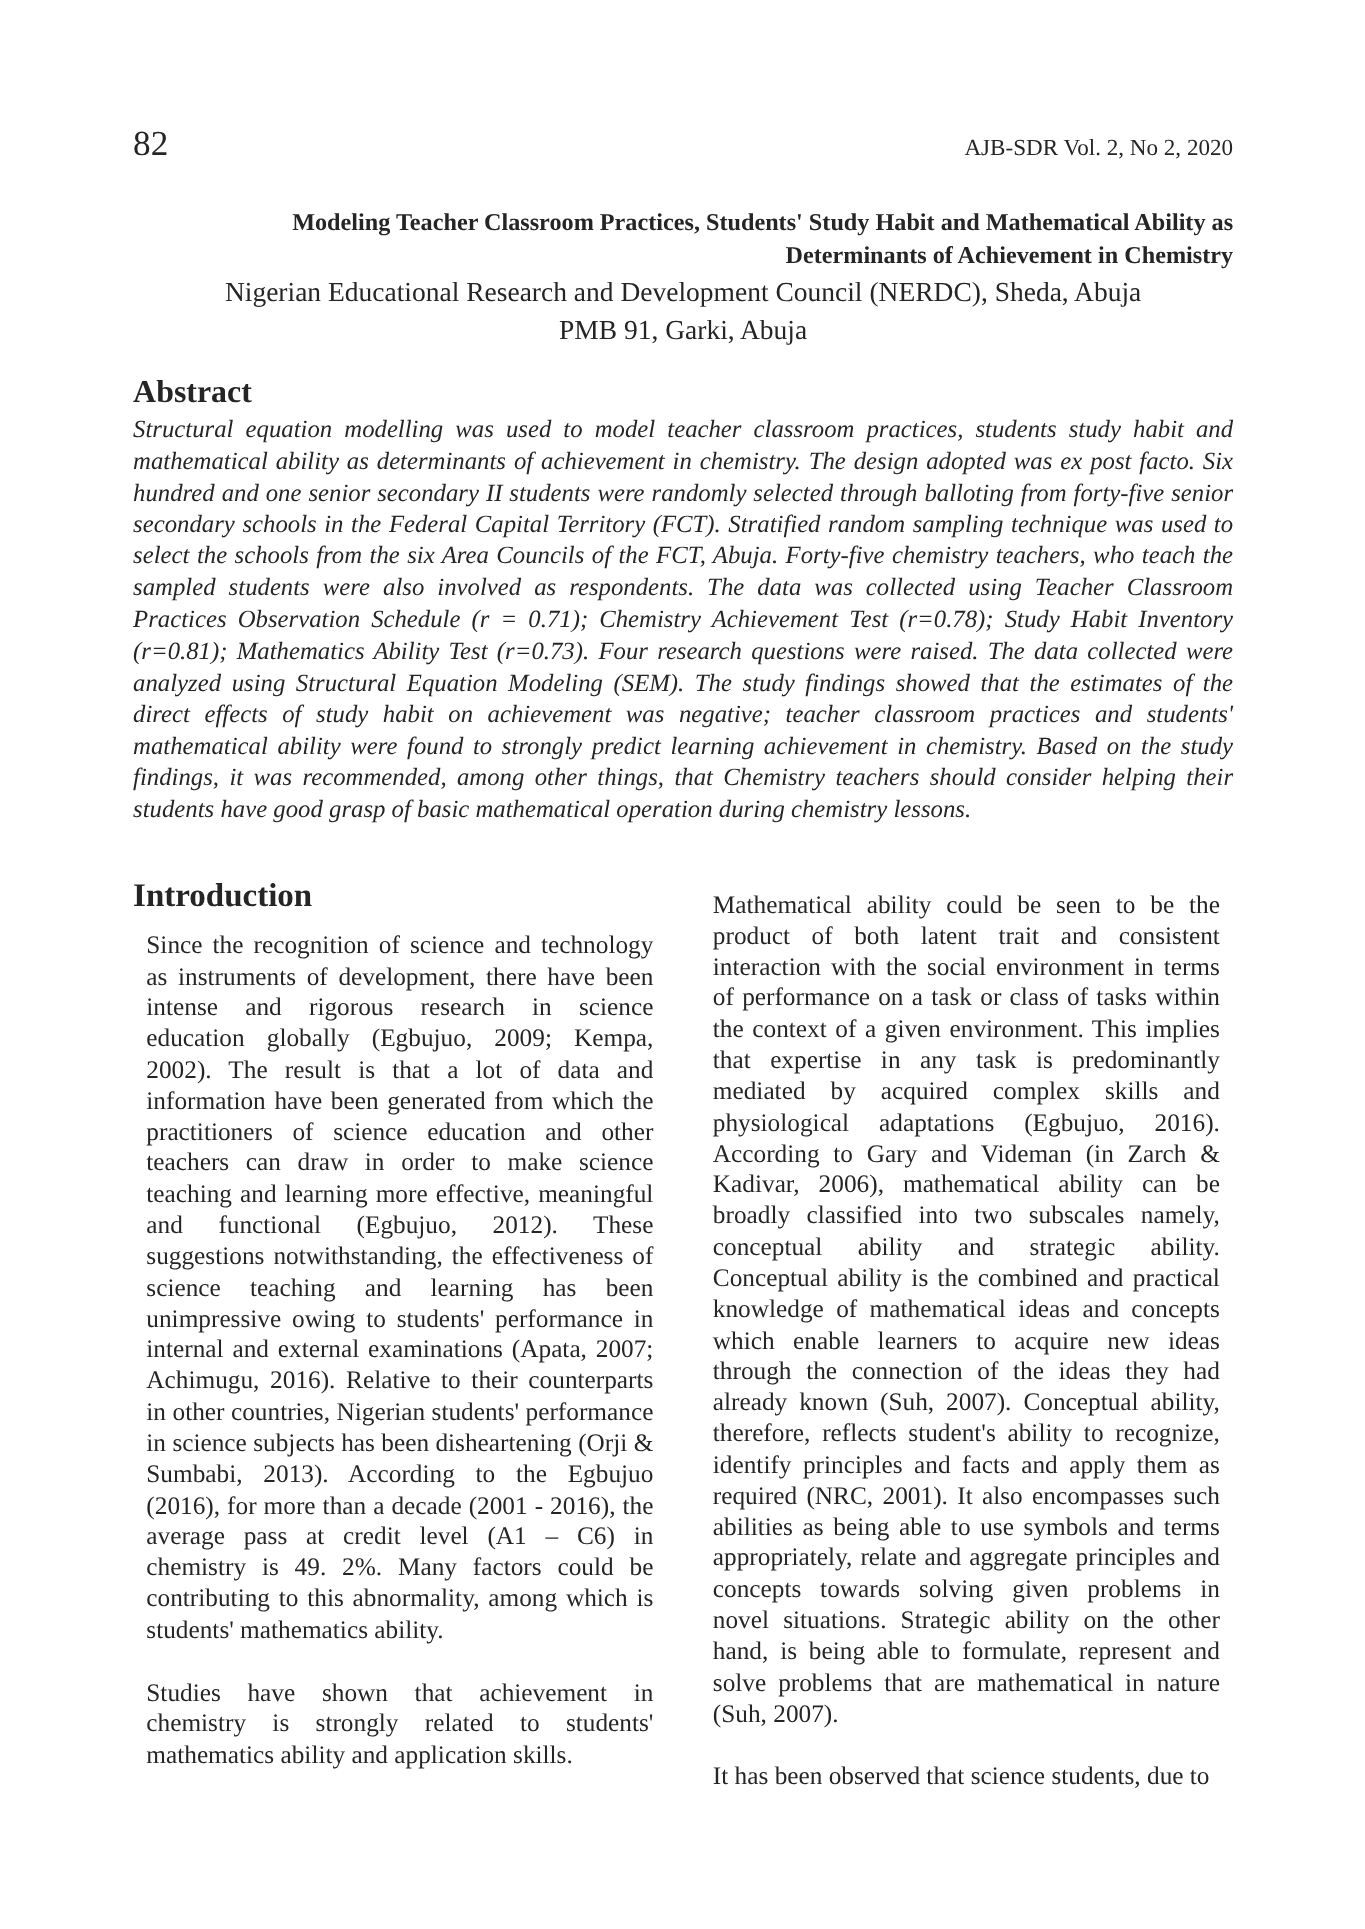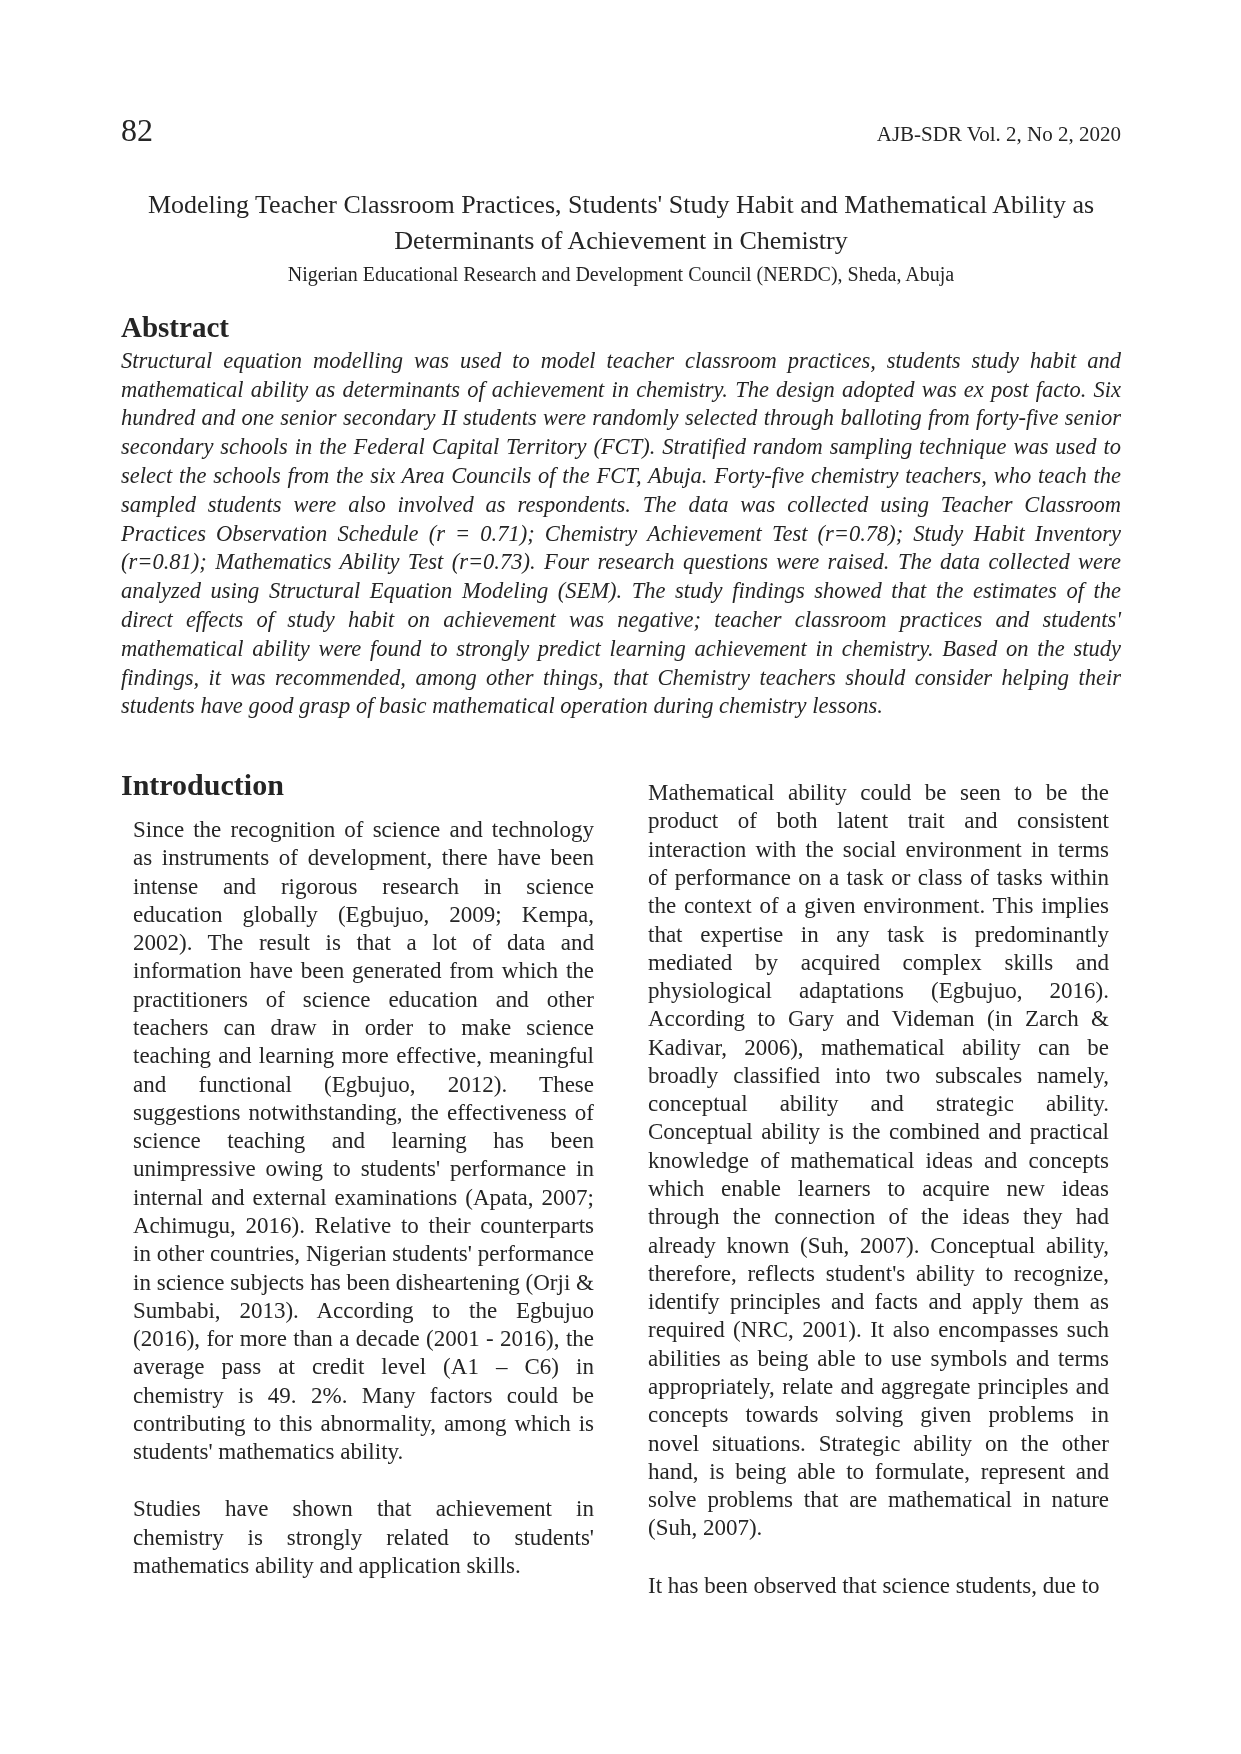--- a/index.html
+++ b/index.html
@@ -19,35 +19,35 @@
   }
   .page-header {
     display: flex;
     justify-content: space-between;
     align-items: baseline;
   }
   .page-number { font-size: 32px; }
   .journal-ref { font-size: 21px; }
   .article-title {
     margin: 38px 0 0 0;
-    text-align: center;
-    font-size: 26px;
-    font-weight: normal;
+    text-align: right;
+    font-size: 22px;
+    font-weight: bold;
     line-height: 1.38;
   }
   .author {
     margin-top: 30px;
     text-align: center;
     font-size: 22px;
     font-weight: bold;
   }
   .affiliation {
     margin: 3px 0 0 0;
     text-align: center;
-    font-size: 20px;
+    font-size: 25px;
     line-height: 1.25;
   }
   .abstract-heading {
     margin: 24px 0 0 0;
     font-size: 29px;
     font-weight: bold;
   }
   .abstract-body {
     margin: 3px 0 0 0;
     font-size: 22.5px;
@@ -85,20 +85,21 @@
     <span class="journal-ref">AJB-SDR Vol. 2, No 2, 2020</span>
   </header>
 
   <h1 class="article-title">
     <span>Modeling Teacher Classroom Practices, Students' Study Habit and Mathematical Ability as</span><br>
     <span>Determinants of Achievement in Chemistry</span>
   </h1>
 
 
   <p class="affiliation">Nigerian Educational Research and Development Council (NERDC), Sheda, Abuja</p>
+  <p class="affiliation">PMB 91, Garki, Abuja</p>
 
   <h2 class="abstract-heading">Abstract</h2>
 
   <p class="abstract-body">Structural equation modelling was used to model teacher classroom practices, students study habit and mathematical ability as determinants of achievement in chemistry. The design adopted was ex post facto. Six hundred and one senior secondary II students were randomly selected through balloting from forty-five senior secondary schools in the Federal Capital Territory (FCT). Stratified random sampling technique was used to select the schools from the six Area Councils of the FCT, Abuja. Forty-five chemistry teachers, who teach the sampled students were also involved as respondents. The data was collected using Teacher Classroom Practices Observation Schedule (r = 0.71); Chemistry Achievement Test (r=0.78); Study Habit Inventory (r=0.81); Mathematics Ability Test (r=0.73). Four research questions were raised. The data collected were analyzed using Structural Equation Modeling (SEM). The study findings showed that the estimates of the direct effects of study habit on achievement was negative; teacher classroom practices and students' mathematical ability were found to strongly predict learning achievement in chemistry. Based on the study findings, it was recommended, among other things, that Chemistry teachers should consider helping their students have good grasp of basic mathematical operation during chemistry lessons.</p>
 
   <div class="columns">
 
     <section class="column">
       <h3 class="column-heading">Introduction</h3>
       <p>Since the recognition of science and technology as instruments of development, there have been intense and rigorous research in science education globally (Egbujuo, 2009; Kempa, 2002). The result is that a lot of data and information have been generated from which the practitioners of science education and other teachers can draw in order to make science teaching and learning more effective, meaningful and functional (Egbujuo, 2012). These suggestions notwithstanding, the effectiveness of science teaching and learning has been unimpressive owing to students' performance in internal and external examinations (Apata, 2007; Achimugu, 2016). Relative to their counterparts in other countries, Nigerian students' performance in science subjects has been disheartening (Orji &amp; Sumbabi, 2013). According to the Egbujuo (2016), for more than a decade (2001 - 2016), the average pass at credit level (A1 – C6) in chemistry is 49. 2%. Many factors could be contributing to this abnormality, among which is students' mathematics ability.</p>

